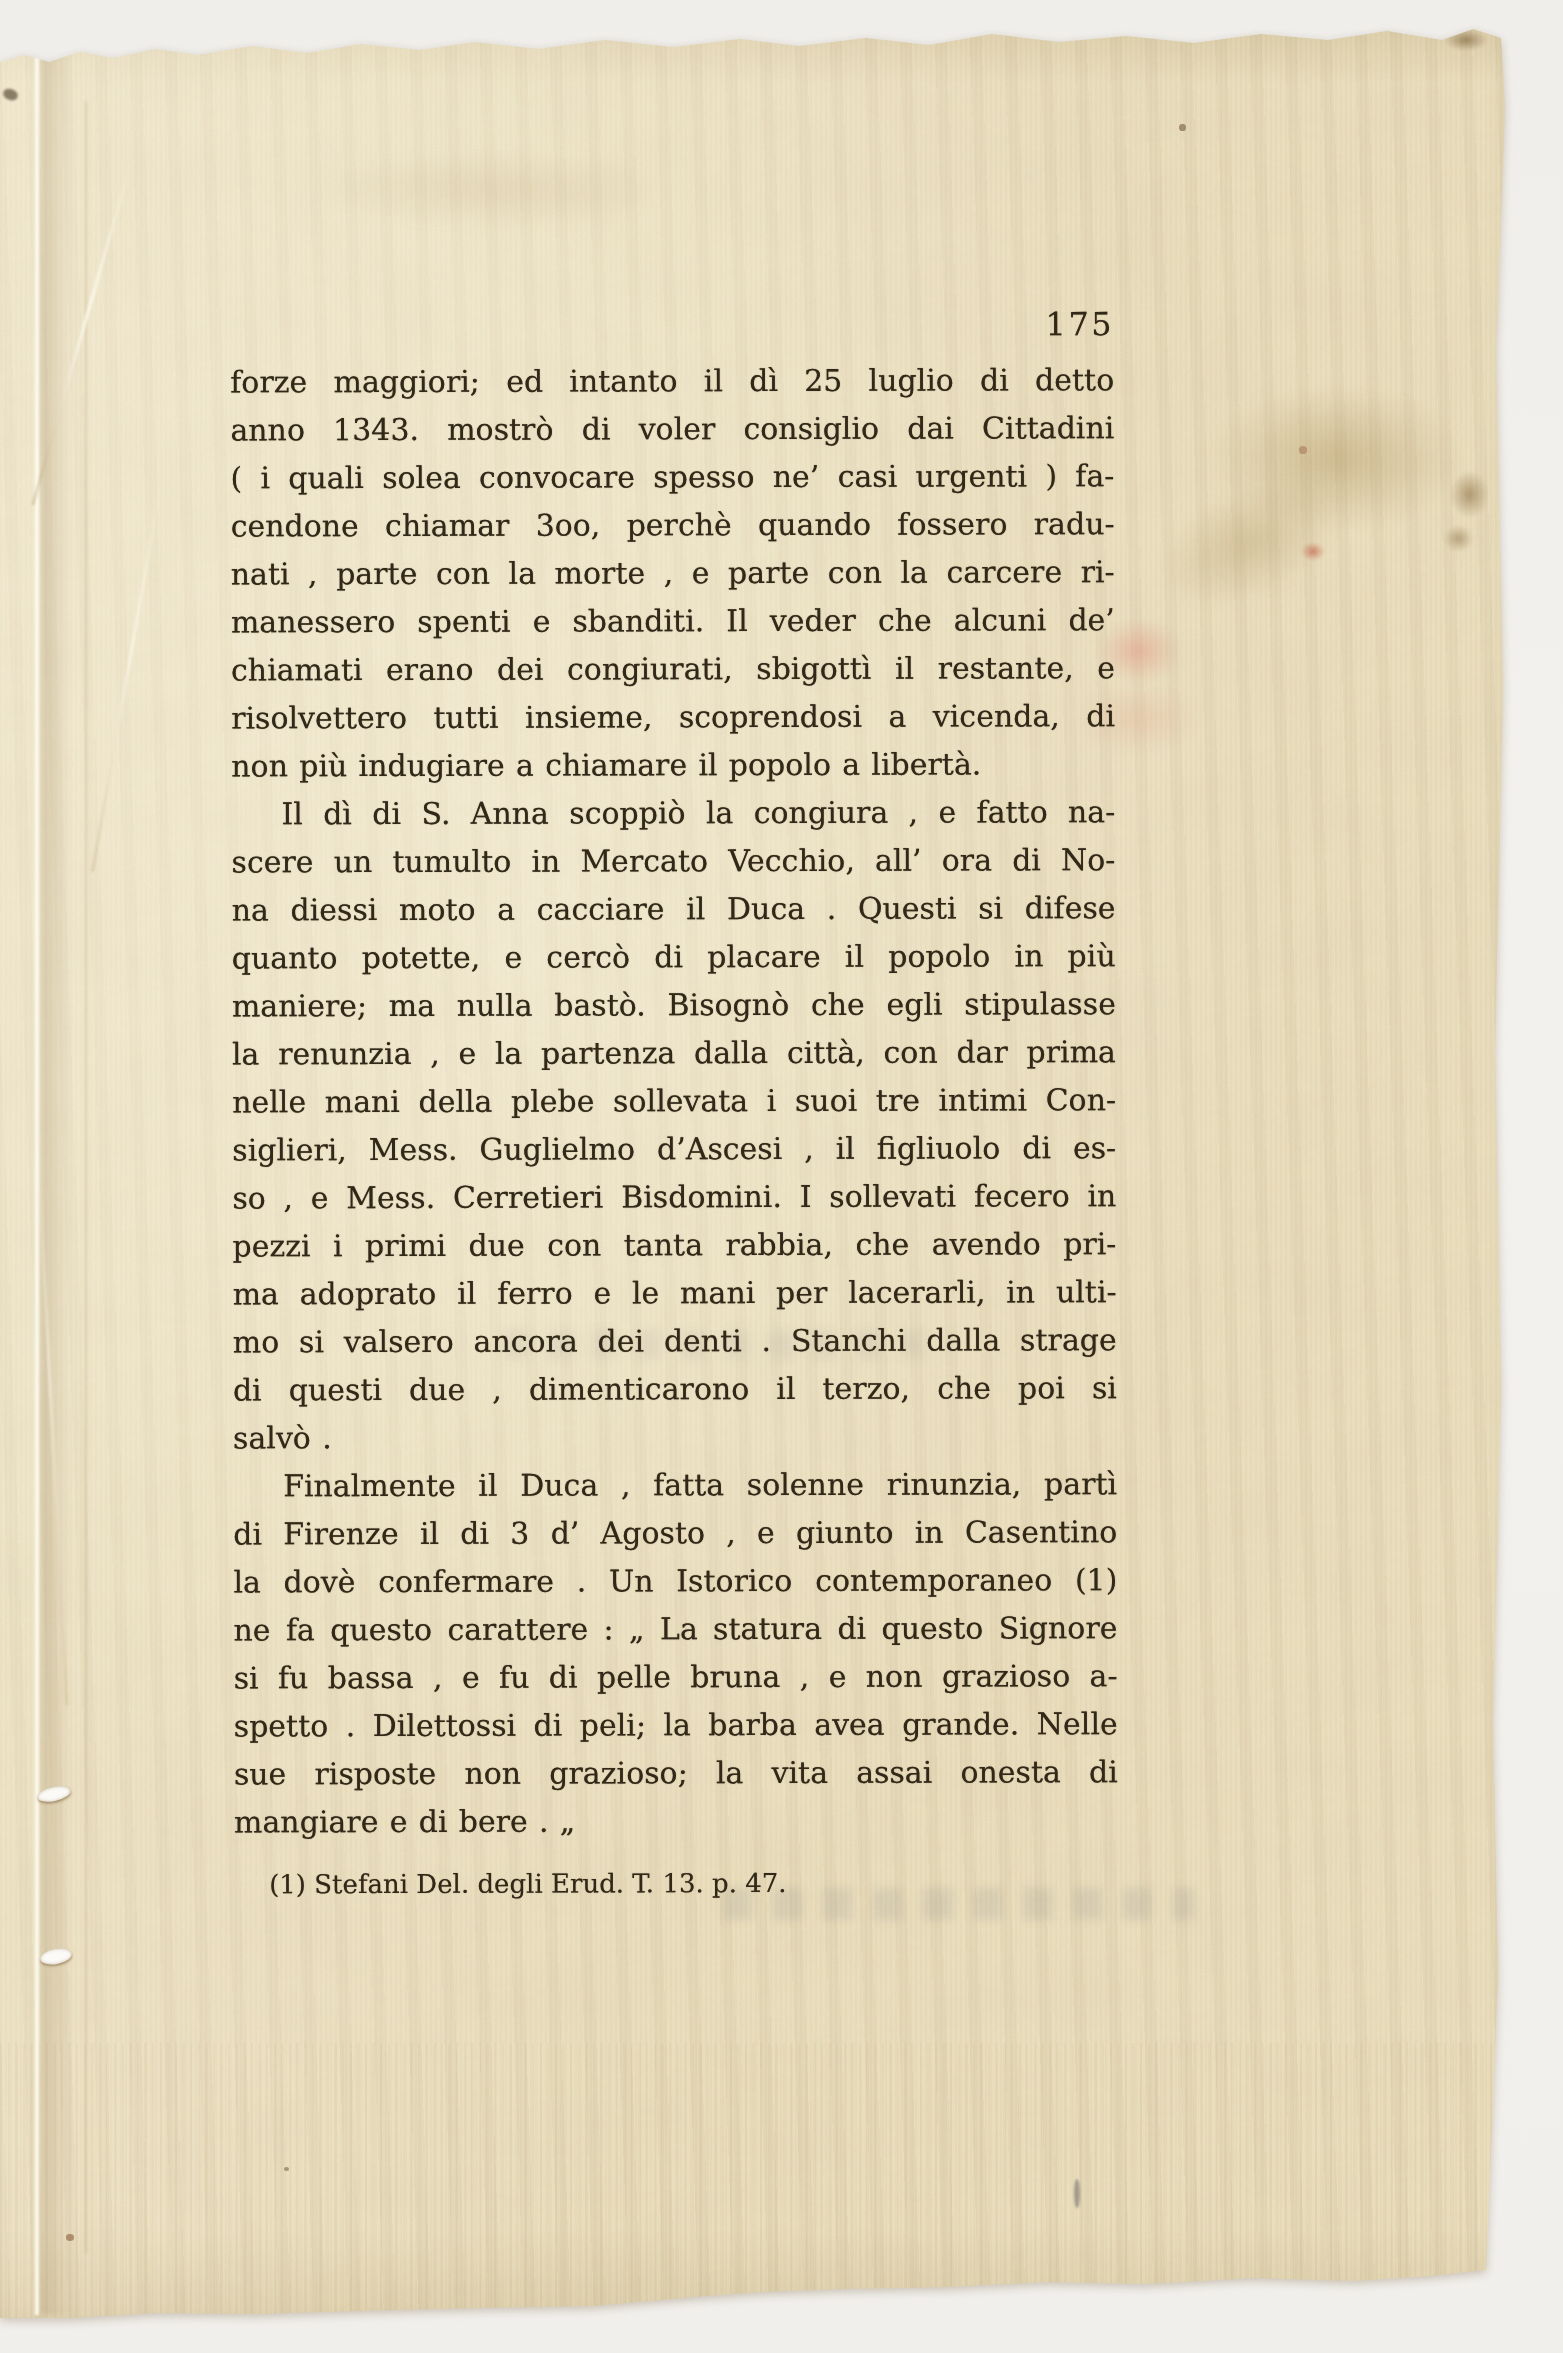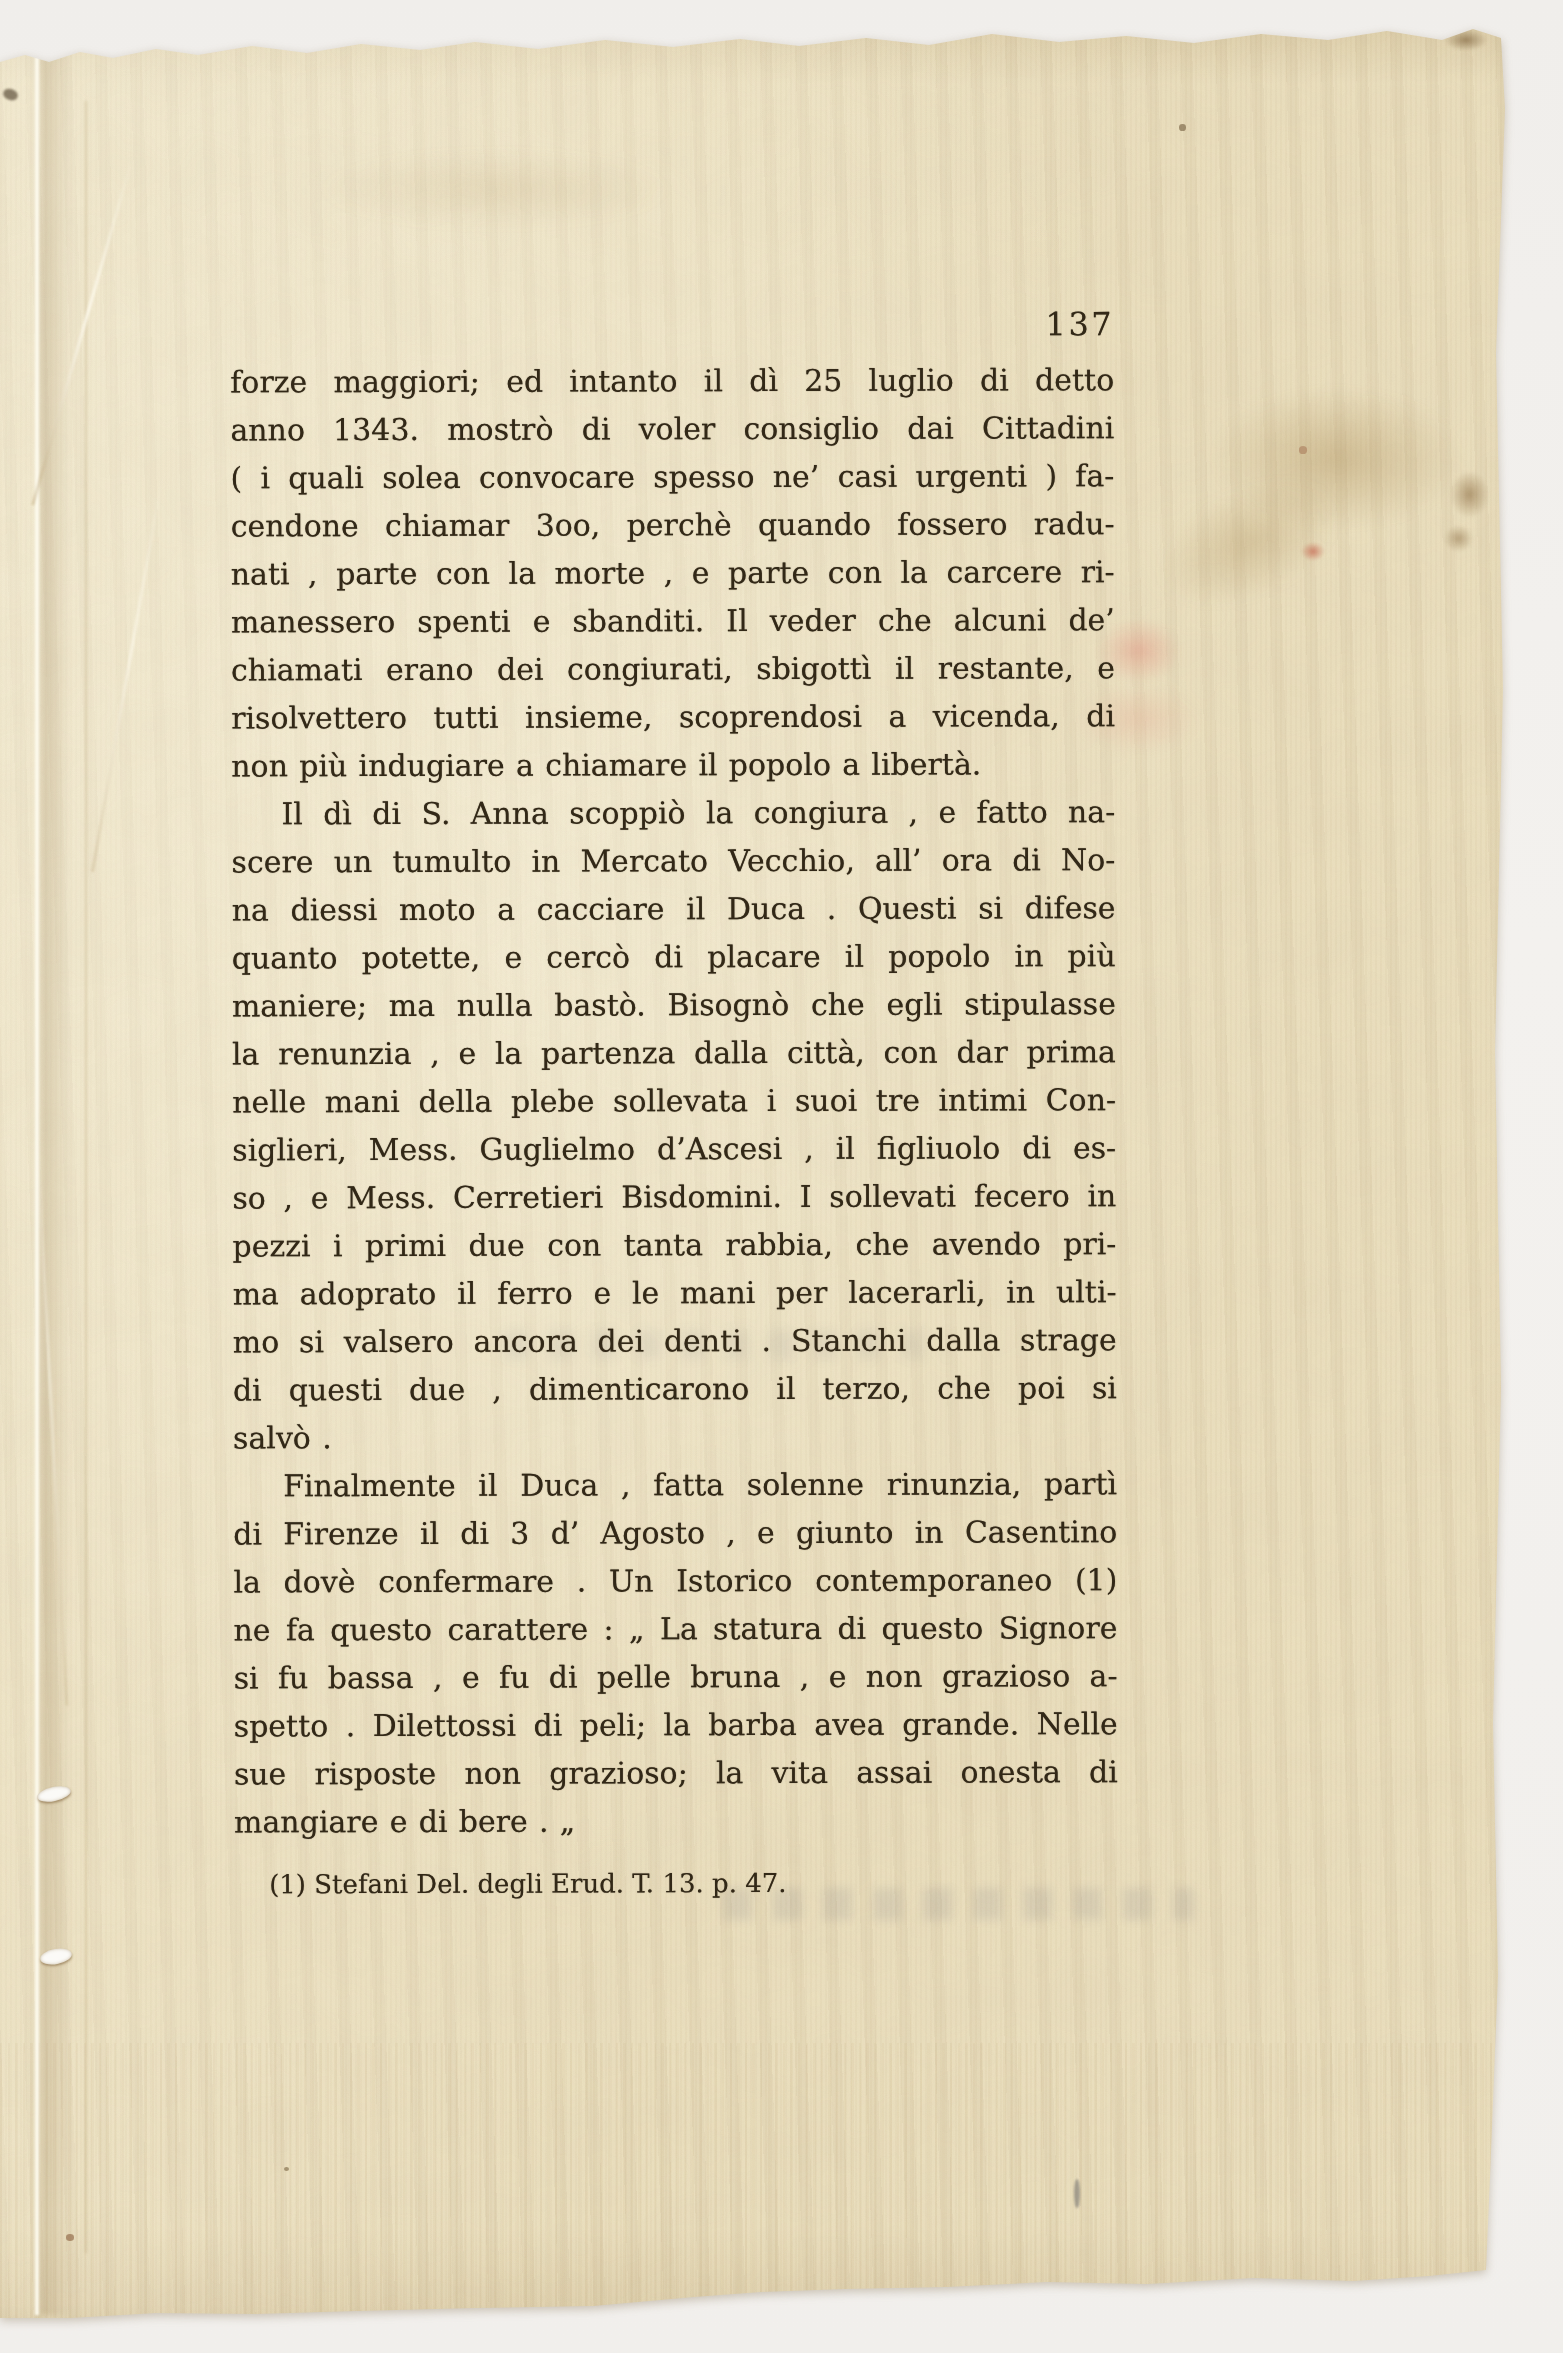--- a/index.html
+++ b/index.html
@@ -135,21 +135,21 @@
     <div class="speck sp5"></div>
     <div class="speck sp6"></div>
 
     <div class="ghost g1"></div>
     <div class="ghost g2"></div>
 
     <div class="hole h1"></div>
     <div class="hole h2"></div>
 
     <div class="text-layer">
-      <div class="page-number">137</div>
+      <div class="page-number">175</div>
 
       <div class="text-block">
         <div class="tline">forze maggiori; ed intanto il dì 25 luglio di detto</div>
         <div class="tline">anno 1343. mostrò di voler consiglio dai Cittadini</div>
         <div class="tline">( i quali solea convocare spesso ne’ casi urgenti ) fa-</div>
         <div class="tline">cendone chiamar 3oo, perchè quando fossero radu-</div>
         <div class="tline">nati , parte con la morte , e parte con la carcere ri-</div>
         <div class="tline">manessero spenti e sbanditi. Il veder che alcuni de’</div>
         <div class="tline">chiamati erano dei congiurati, sbigottì il restante, e</div>
         <div class="tline">risolvettero tutti insieme, scoprendosi a vicenda, di</div>

